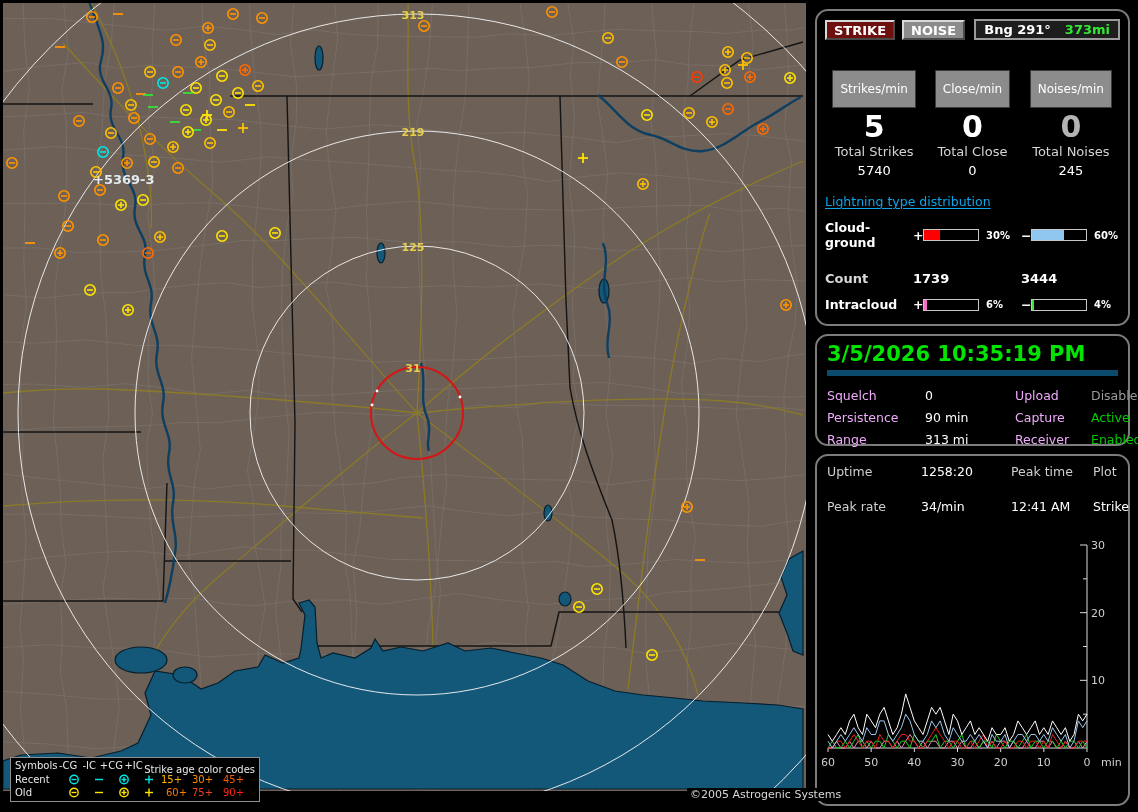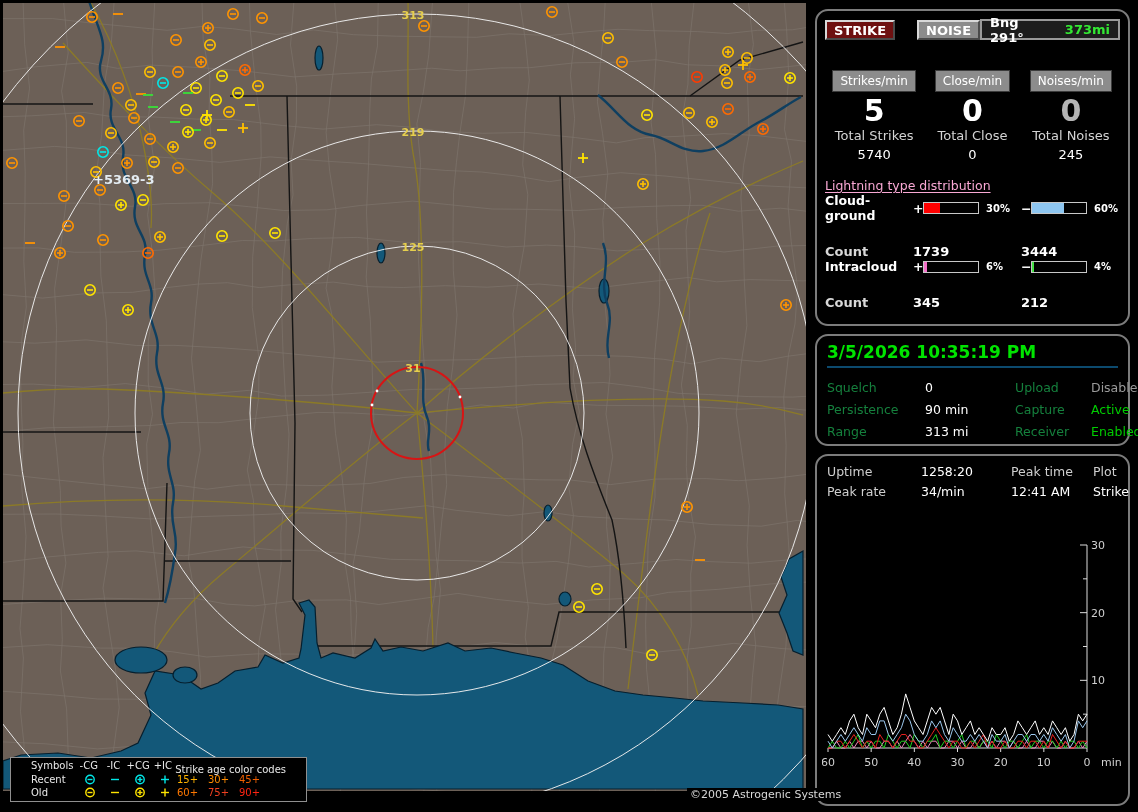--- a/index.html
+++ b/index.html
@@ -10,92 +10,92 @@
   }
   
   #map-wrap { position:absolute; left:3px; top:3px; width:803px; height:788px; }
   #map { width:100%; height:100%; display:block; }
   #map-copyright {
     position:absolute; left:687px; top:788px; font-size:11px; color:#d8d8d8;
     background:#000; padding:0 3px; z-index:6; white-space:nowrap;
   }
   
   #map-legend {
-    position:absolute; left:10px; top:757px; width:297px; height:45px; z-index:5;
+    position:absolute; left:10px; top:757px; width:250px; height:45px; z-index:5;
     background:#000; border:1px solid #8f8f8f; font-size:10px; color:#e8e8e8;
-    padding:1px 20px;
+    padding:1px 4px;
   }
   .lg-row { display:flex; align-items:center; height:13.5px; white-space:nowrap; }
   .lg-c0 { width:46px; }
   .lg-sym { width:25px; display:flex; justify-content:center; }
   .lg-age { width:31px; }
   .lg-agetitle { flex:1;margin-top:8px; }
   
   .panel {
     position:absolute; background:#000; border:2px solid #7c7c7c; border-radius:13px;
   }
   #panel-counters { left:815px; top:9px;  width:315px; height:317px; padding:8px 8px 0 8px; }
   #panel-status   { left:815px; top:334px; width:315px; height:112px; padding:6px 10px; }
   #panel-session  { left:815px; top:454px; width:315px; height:352px; padding:8px 10px; }
   
   .btnrow { display:flex; align-items:center; }
   .tbtn {
     font-size:13px; font-weight:bold; color:#fff; padding:0 7px; height:20px; line-height:17px;
     border:2px solid; border-color:#d8d8d8 #4a4a4a #4a4a4a #d8d8d8; cursor:pointer;
   }
   #btn-strike { background:#6e1010; }
-  #btn-noise  { background:#8c8c8c; margin-left:22px; }
+  #btn-noise  { background:#8c8c8c; margin-left:7px; }
   #bng-box {
     margin-left:auto; background:#1d1d1d; border:2px solid #9a9a9a; height:21px;
     display:flex; align-items:center; gap:14px; padding:0 8px; font-size:13px; font-weight:bold;
   }
   #bng-dist { color:#33e833; }
   
   .counter-grid { display:grid; grid-template-columns:1fr 1fr 1fr; margin-top:30px; }
   .counter-col { display:flex; flex-direction:column; align-items:center; }
   .chip {
-    background:#8c8c8c; color:#fff; font-size:12px; padding:3px 7px;
+    background:#8c8c8c; color:#fff; font-size:12px; padding:11px 7px;
     border:1px solid #3c3c3c; white-space:nowrap;
   }
   .rate { font-size:30px; font-weight:bold; line-height:34px; margin-top:2px; }
   .total-label { font-size:13px; color:#d4d4d4; white-space:nowrap; }
   .total-value { font-size:13px; color:#fff; margin-top:4px; }
   
   #dist-title {
-    margin-top:16px; font-size:12.5px; color:#f9a8d4; text-decoration:underline;
+    margin-top:16px; font-size:12.5px; color:#0ea5e9; text-decoration:underline;
     text-underline-offset:2px;
   }
   .dist-row {
     display:grid; grid-template-columns:88px 10px 58px 40px 10px 58px 30px;
-    align-items:center; font-size:12.5px;
+    align-items:center; margin-top:11px; font-size:12.5px;
   }
   .dist-name { font-weight:bold; }
   .dist-sign { font-weight:bold; }
   .bar { width:56px; height:12px; border:1px solid #c8c8c8; background:#000; }
   .bar-fill { height:100%; }
   .dist-pct { font-weight:bold; padding-left:5px; font-size:10px; }
   .count-row {
     display:grid; grid-template-columns:88px 108px auto; margin-top:21px;
     font-size:13px; font-weight:bold;
   }
   .count-label { color:#d8d8d8; }
   
   #datetime {
-    color:#00e400; font-size:17px; font-weight:bold; padding-bottom:4px;
-    border-bottom:2px solid #0c4a6e; white-space:nowrap;
+    color:#00e400; font-size:21px; font-weight:bold; padding-bottom:4px;
+    border-bottom:6px solid #0c4a6e; white-space:nowrap;
   }
   .stat-grid {
     margin-top:12px; display:grid; grid-template-columns:98px 90px 76px auto;
     row-gap:7px; font-size:12.5px;
   }
-  .stat-label { color:#15803d; }
+  .stat-label { color:#f0abfc; }
   .stat-value { color:#fff; }
   
   .sess-grid {
-    display:grid; grid-template-columns:94px 90px 82px auto; row-gap:5px; font-size:12.5px;
+    display:grid; grid-template-columns:94px 90px 82px auto; row-gap:20px; font-size:12.5px;
   }
   .sess-label { color:#cfcfcf; }
   .sess-value { color:#fff; }
   .trend-row { margin-top:14px; font-size:12.5px; display:flex; gap:8px; }
   #trend-svg { position:absolute; left:5px; top:84px; }
 </style>
 </head>
 <body>
 
 <div id="map-wrap">
@@ -629,21 +629,21 @@
           </svg>
         </span>
         <span class="lg-sym">
           <svg width="16" height="13">
             <g stroke="#ffe400" stroke-width="1.4" fill="none">
               <line x1="4" y1="6.5" x2="12" y2="6.5"></line>
               <line x1="8" y1="2.5" x2="8" y2="10.5"></line>
             </g>
           </svg>
         </span>
-        <span class="lg-age" style="color: rgb(255, 120, 0);">60+</span>
+        <span class="lg-age" style="color: rgb(255, 120, 0); text-align: center;">60+</span>
         <span class="lg-age" style="color: rgb(239, 64, 32);">75+</span>
         <span class="lg-age" style="color: rgb(255, 36, 18);">90+</span>
       </div>
     </div>
 </div>
 
 <div id="panel-counters" class="panel">
   <div class="btnrow">
     <div class="tbtn" id="btn-strike">STRIKE</div>
     <div class="tbtn" id="btn-noise">NOISE</div>

